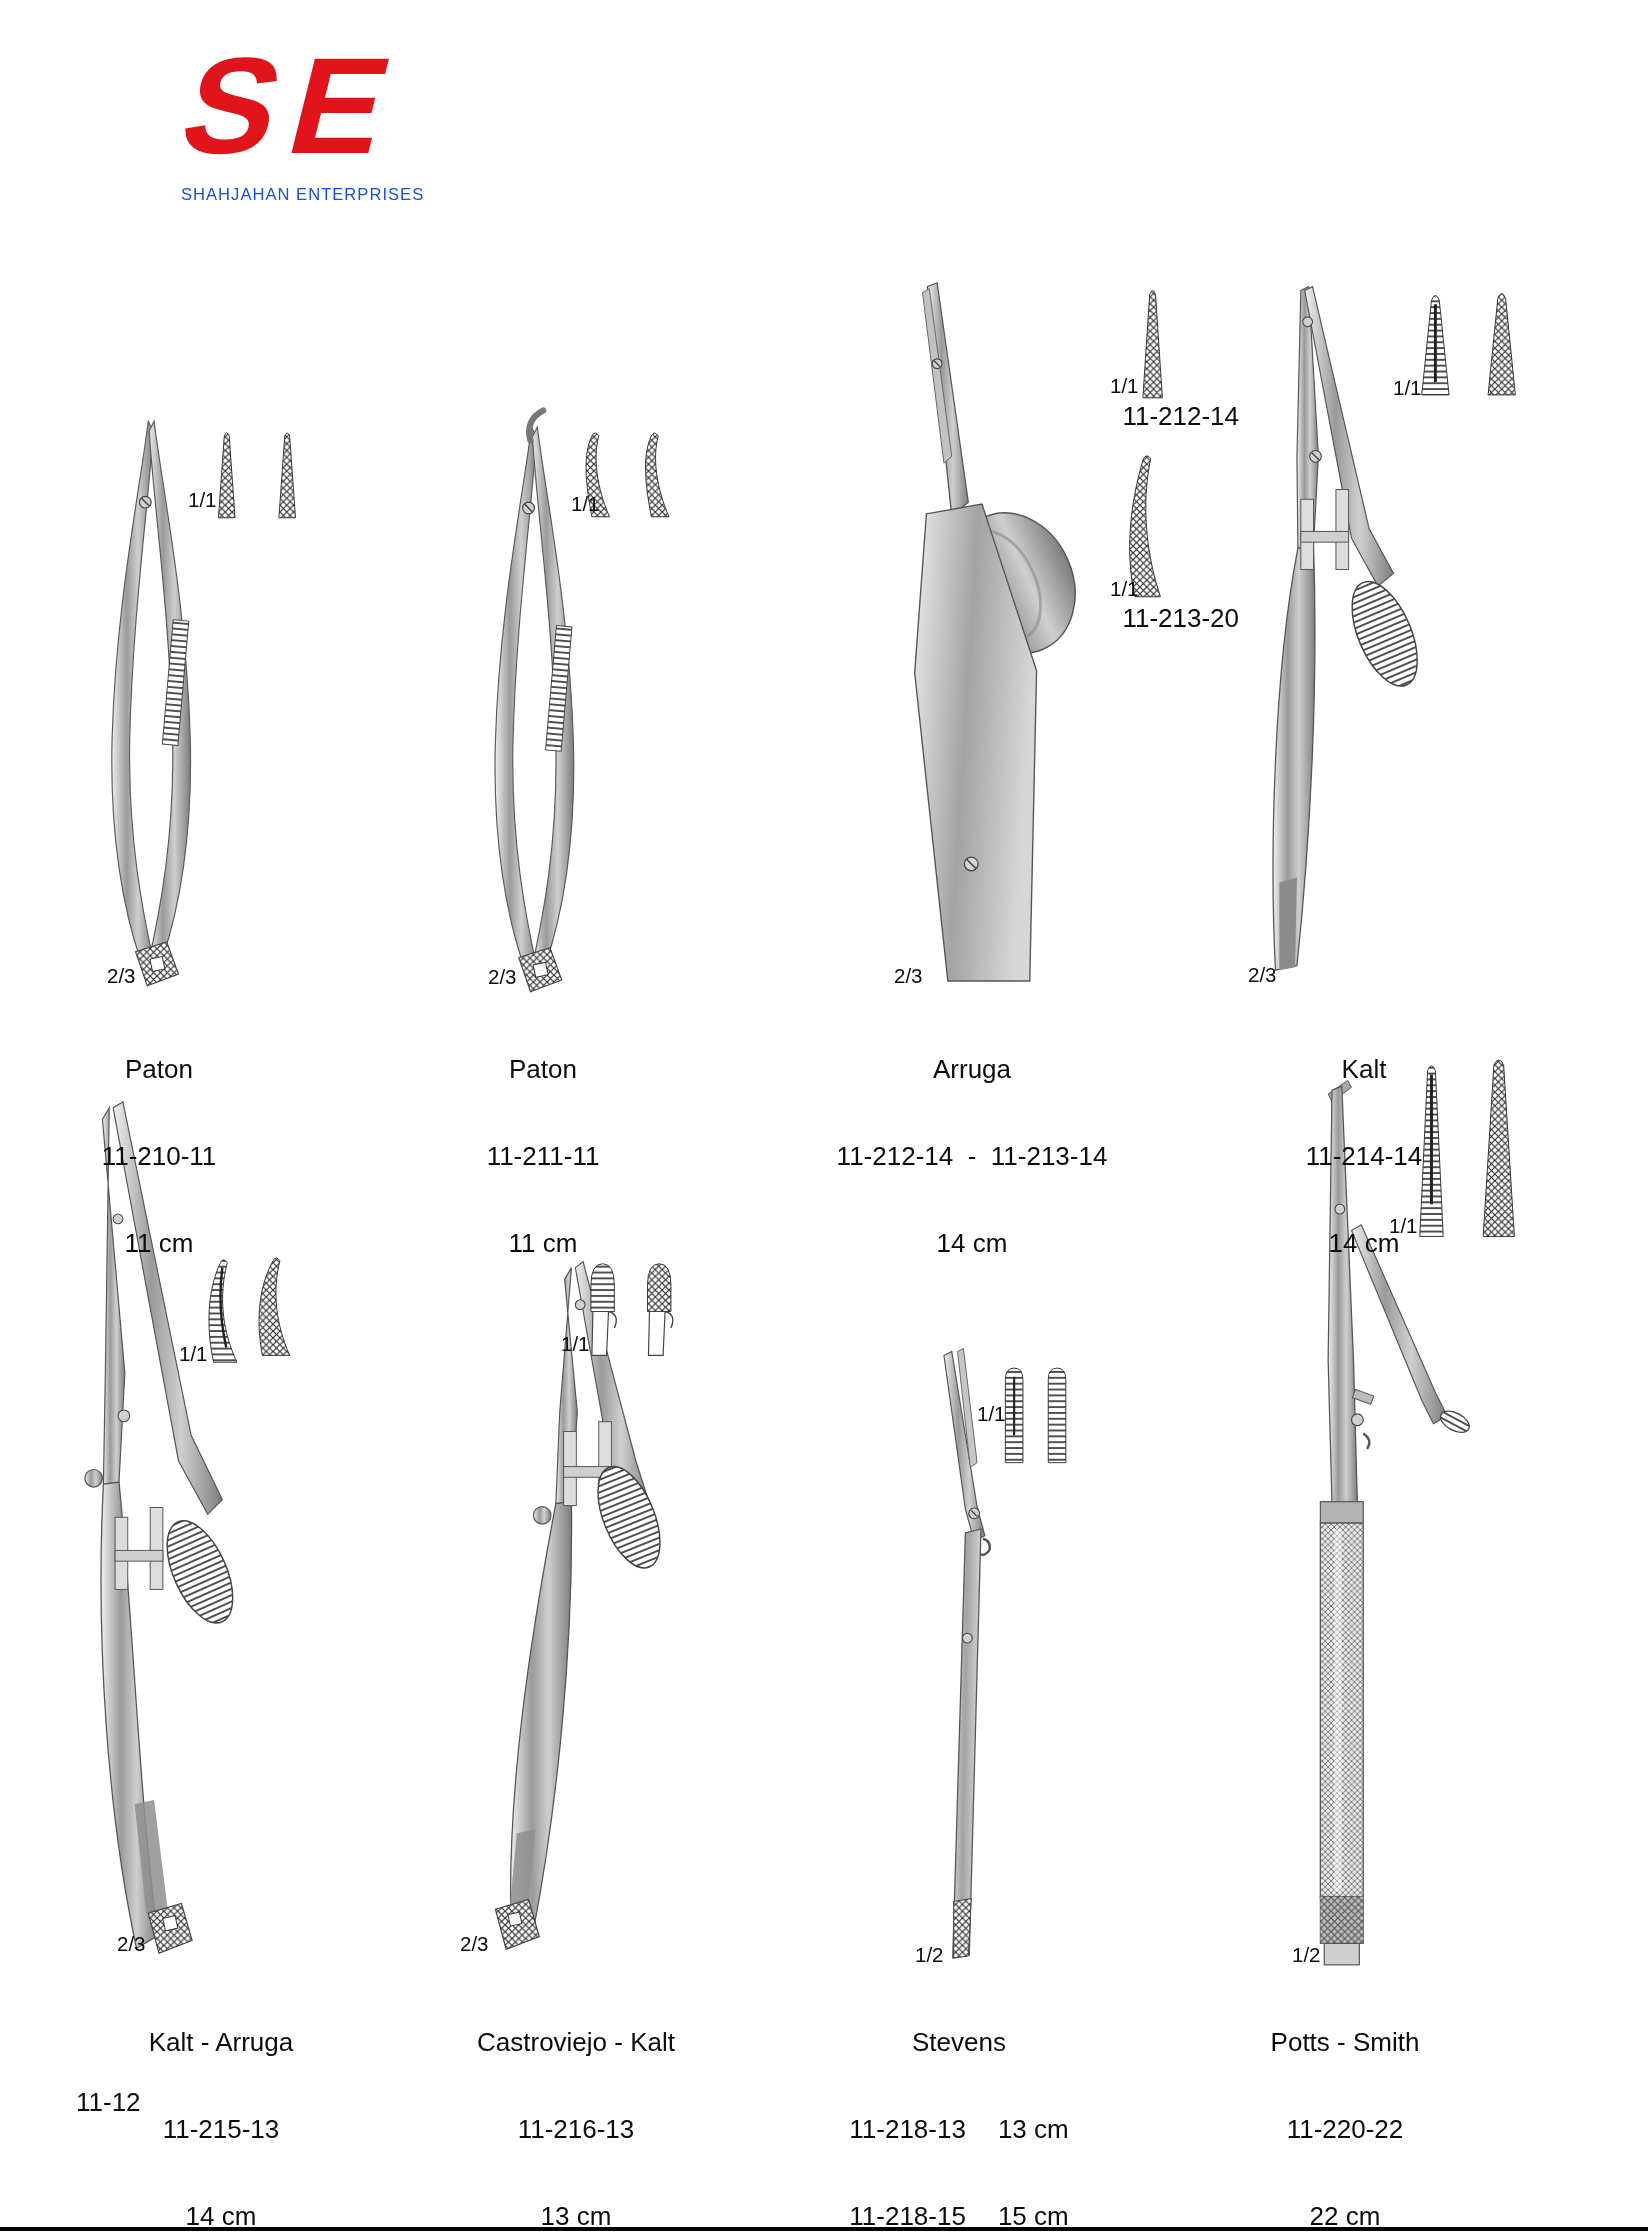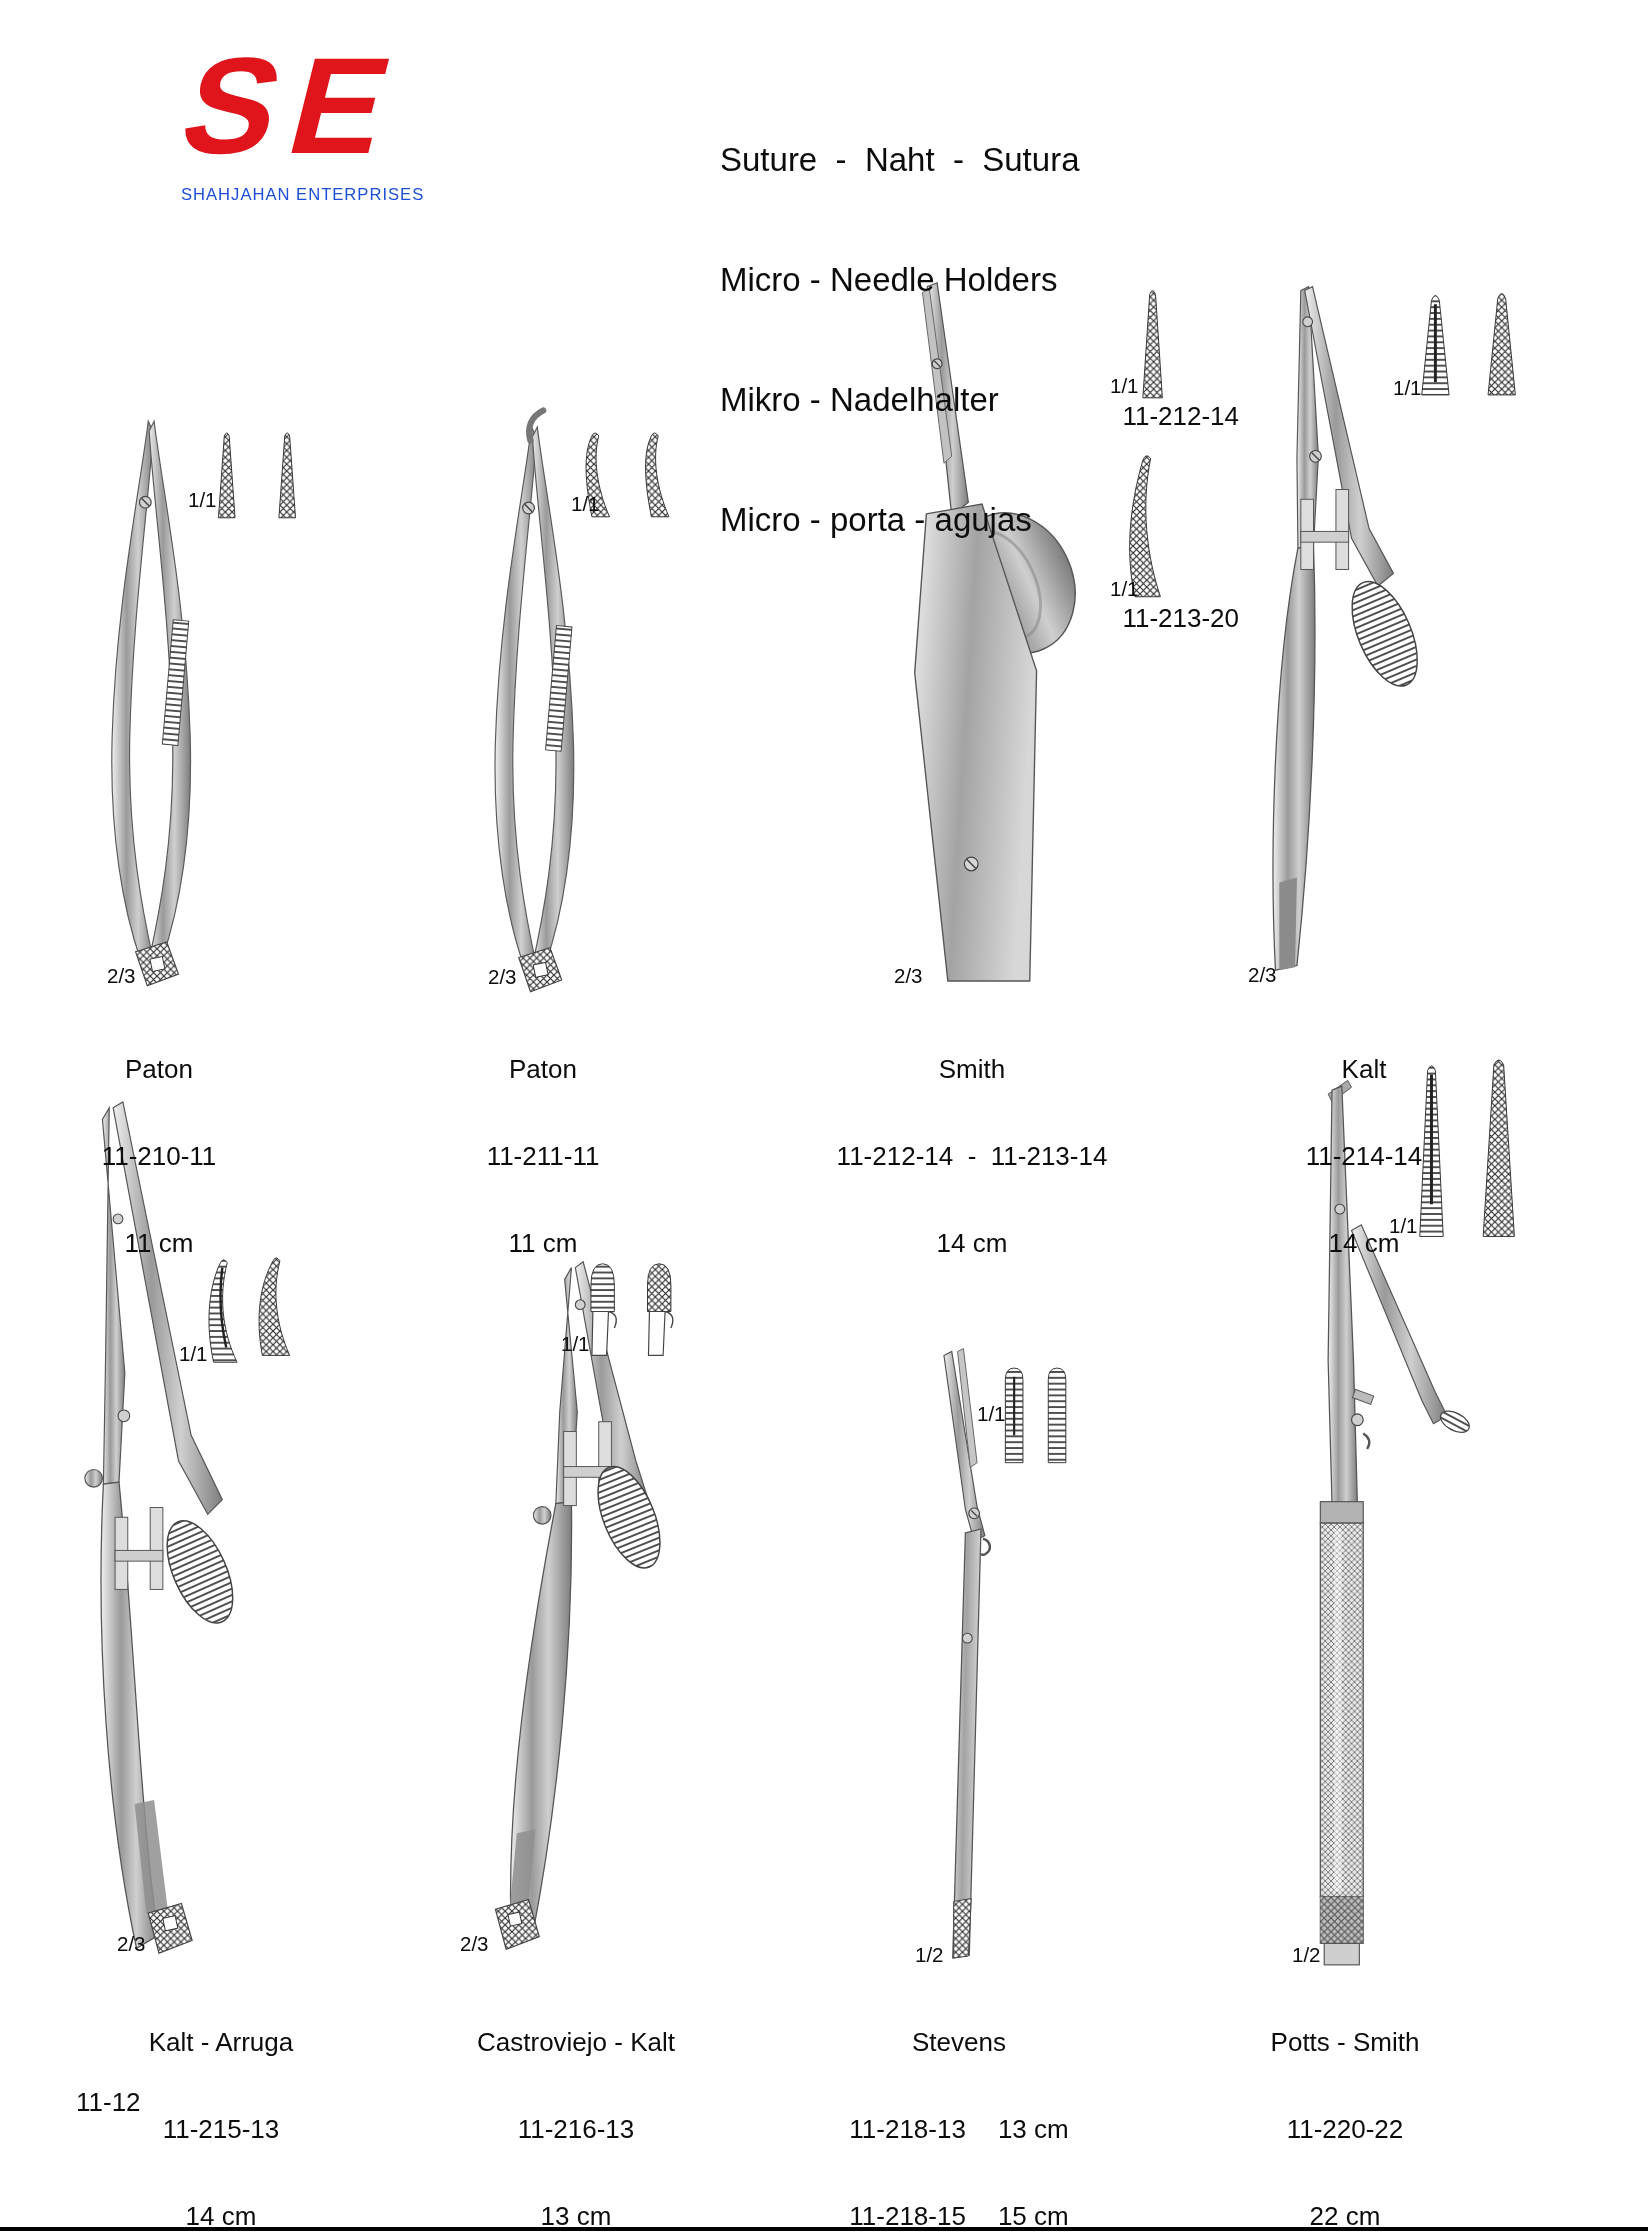--- a/index.html
+++ b/index.html
@@ -186,26 +186,20 @@
 
       <path d="M1456,1268 L1464,1098 Q1468,1088 1472,1098 L1480,1268 Z" fill="url(#hl)" stroke="#333" stroke-width="1"></path>
       <path d="M1468,1102 L1468,1235" stroke="#222" stroke-width="3"></path>
       <path d="M1521,1268 L1532,1092 Q1537,1082 1542,1092 L1553,1268 Z" fill="url(#xh)" stroke="#333" stroke-width="1"></path>
     </g>
   </svg>
 
   <div class="logo-mono">SE</div>
   <div class="logo-co">SHAHJAHAN ENTERPRISES</div>
 
-  <div class="title">
-    <div>Suture  -  Naht  -  Sutura</div>
-    <div>Micro - Needle Holders</div>
-    <div>Mikro - Nadelhalter</div>
-    <div>Micro - porta - agujas</div>
-  </div>
 
   <span class="lbl" style="left:107px;top:964px">2/3</span>
   <span class="lbl" style="left:488px;top:965px">2/3</span>
   <span class="lbl" style="left:894px;top:964px">2/3</span>
   <span class="lbl" style="left:1248px;top:963px">2/3</span>
   <span class="lbl" style="left:117px;top:1932px">2/3</span>
   <span class="lbl" style="left:460px;top:1932px">2/3</span>
   <span class="lbl" style="left:915px;top:1943px">1/2</span>
   <span class="lbl" style="left:1292px;top:1943px">1/2</span>
 
@@ -225,21 +219,21 @@
     <div>Paton</div>
     <div>11-210-11</div>
     <div>11 cm</div>
   </div>
   <div class="caption" style="left:382px;top:997px">
     <div>Paton</div>
     <div>11-211-11</div>
     <div>11 cm</div>
   </div>
   <div class="caption" style="left:811px;top:997px">
-    <div>Smith</div>
+    <div>Arruga</div>
     <div>11-212-14  -  11-213-14</div>
     <div>14 cm</div>
   </div>
   <div class="caption" style="left:1203px;top:997px">
     <div>Kalt</div>
     <div>11-214-14</div>
     <div>14 cm</div>
   </div>
   <div class="caption" style="left:60px;top:1970px">
     <div>Kalt - Arruga</div>

